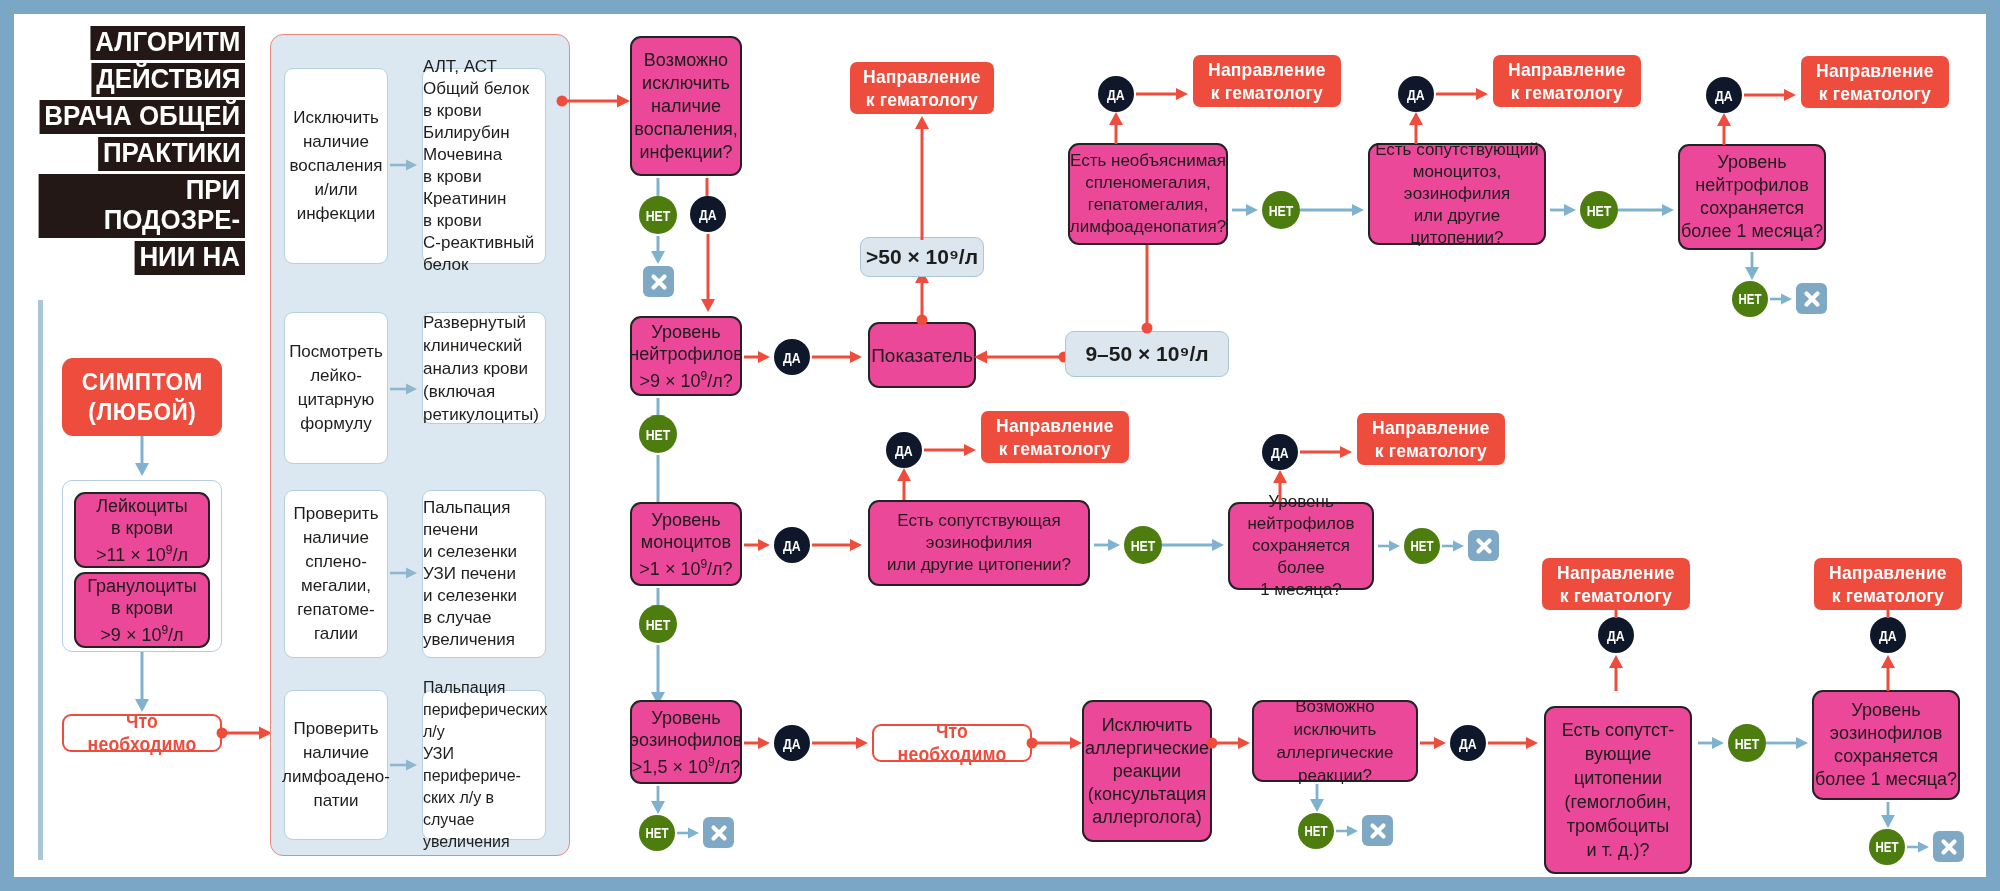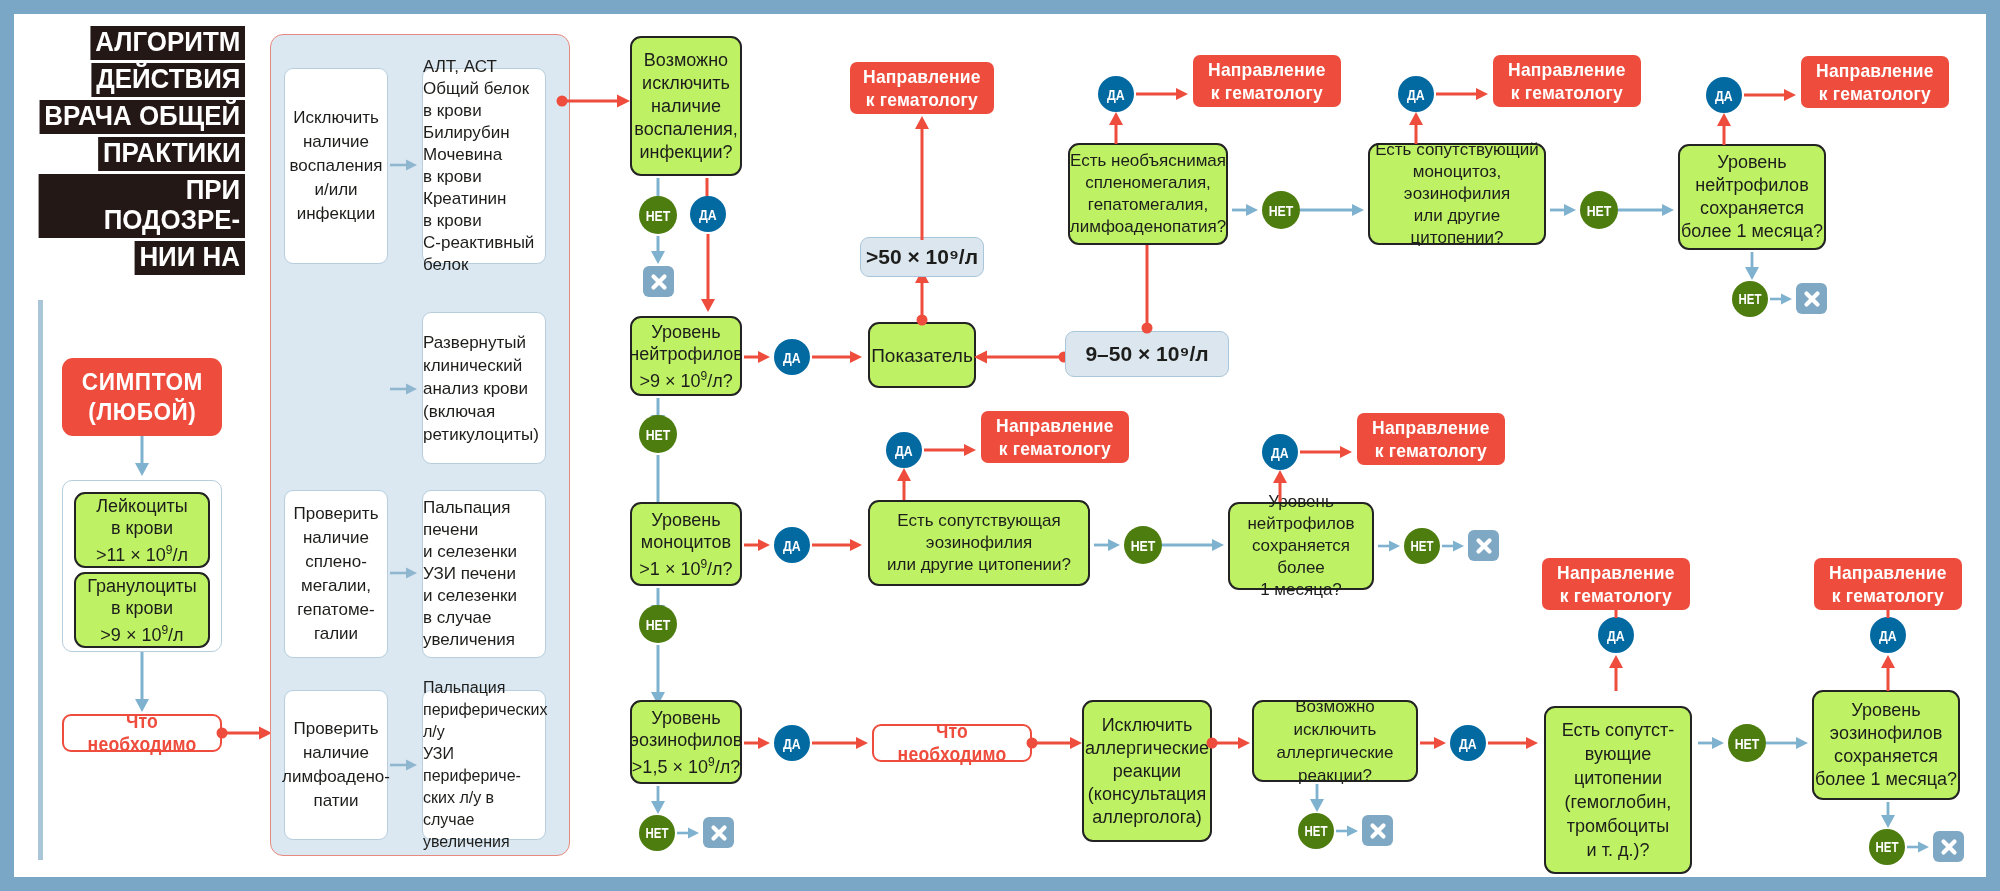--- a/index.html
+++ b/index.html
@@ -50,21 +50,21 @@
   .box{
     position:absolute;
     box-sizing:border-box;
     display:flex;
     align-items:center;
     justify-content:center;
     text-align:center;
     color:#1d1d1b;
   }
   .box-q{               
-    background:#bef264;
+    background:#ec4899;
     border:2.2px solid #232323;
     border-radius:11px;
     font-size:19px;
     line-height:23px;
   }
   .box-soft{            
     background:#ffffff;
     border:1.6px solid #b6cede;
     border-radius:9px;
     font-size:19px;
@@ -132,21 +132,21 @@
     position:absolute;
     box-sizing:border-box;
     display:flex;align-items:center;justify-content:center;
     border-radius:50%;
     color:#ffffff;
     font-weight:bold;
     font-size:15px;
     letter-spacing:0px;
   }
   .badge > span{display:inline-block;transform:scaleX(0.82);}
-  .badge-yes{background:#0369a1;}
+  .badge-yes{background:#0f172a;}
   .badge-no{background:#4d7c0f;}
 
   .xmark{
     position:absolute;
     box-sizing:border-box;
     background:#7fa8c4;
     border-radius:6px;
     display:flex;align-items:center;justify-content:center;
   }
   .xmark svg{display:block;}
@@ -225,27 +225,30 @@
   <div class="conn" style="left:390px;top:152px;">
     <svg width="30" height="26" viewBox="0 0 30 26">
       <line x1="0" y1="13" x2="18" y2="13" stroke="#8fb6cf" stroke-width="2.6"></line>
       <polygon points="27,13 16,7.5 16,18.5" fill="#8fb6cf"></polygon>
     </svg>
   </div>
   <div class="box box-soft left-align" style="left:422px;top:68px;width:124px;height:196px;font-size:17px;line-height:22px;">
     <span>АЛТ, АСТ<br>Общий белок<br>в крови<br>Билирубин<br>Мочевина<br>в крови<br>Креатинин<br>в крови<br>С-реактивный<br>белок</span>
   </div>
 
+  <div class="box box-soft" style="left:284px;top:312px;width:104px;height:152px;font-size:17px;line-height:24px;">
+    <span>Посмотреть<br>лейко-<br>цитарную<br>формулу</span>
+  </div>
   <div class="conn" style="left:390px;top:376px;">
     <svg width="30" height="26" viewBox="0 0 30 26">
       <line x1="0" y1="13" x2="18" y2="13" stroke="#8fb6cf" stroke-width="2.6"></line>
       <polygon points="27,13 16,7.5 16,18.5" fill="#8fb6cf"></polygon>
     </svg>
   </div>
-  <div class="box box-soft left-align" style="left:422px;top:312px;width:124px;height:152px;font-size:17px;line-height:23px;">
+  <div class="box box-soft left-align" style="left:422px;top:312px;width:124px;height:112px;font-size:17px;line-height:23px;">
     <span>Развернутый<br>клинический<br>анализ крови<br>(включая<br>ретикулоциты)</span>
   </div>
 
   <div class="box box-soft" style="left:284px;top:490px;width:104px;height:168px;font-size:17px;line-height:24px;">
     <span>Проверить<br>наличие<br>сплено-<br>мегалии,<br>гепатоме-<br>галии</span>
   </div>
   <div class="conn" style="left:390px;top:560px;">
     <svg width="30" height="26" viewBox="0 0 30 26">
       <line x1="0" y1="13" x2="18" y2="13" stroke="#8fb6cf" stroke-width="2.6"></line>
       <polygon points="27,13 16,7.5 16,18.5" fill="#8fb6cf"></polygon>

